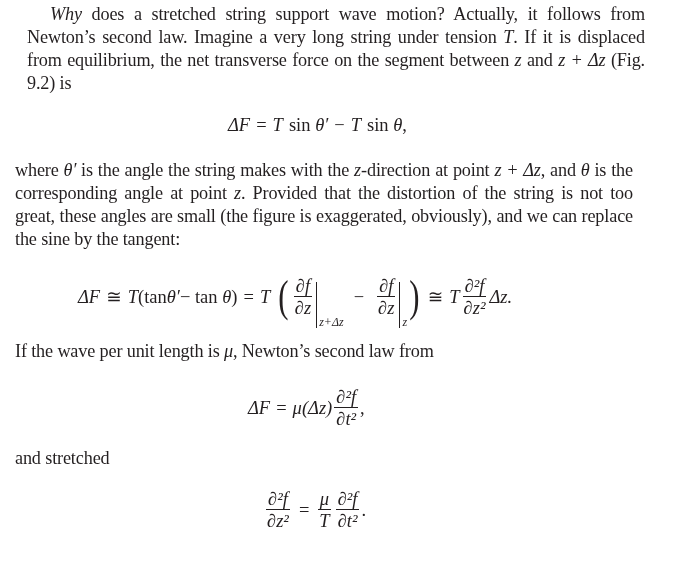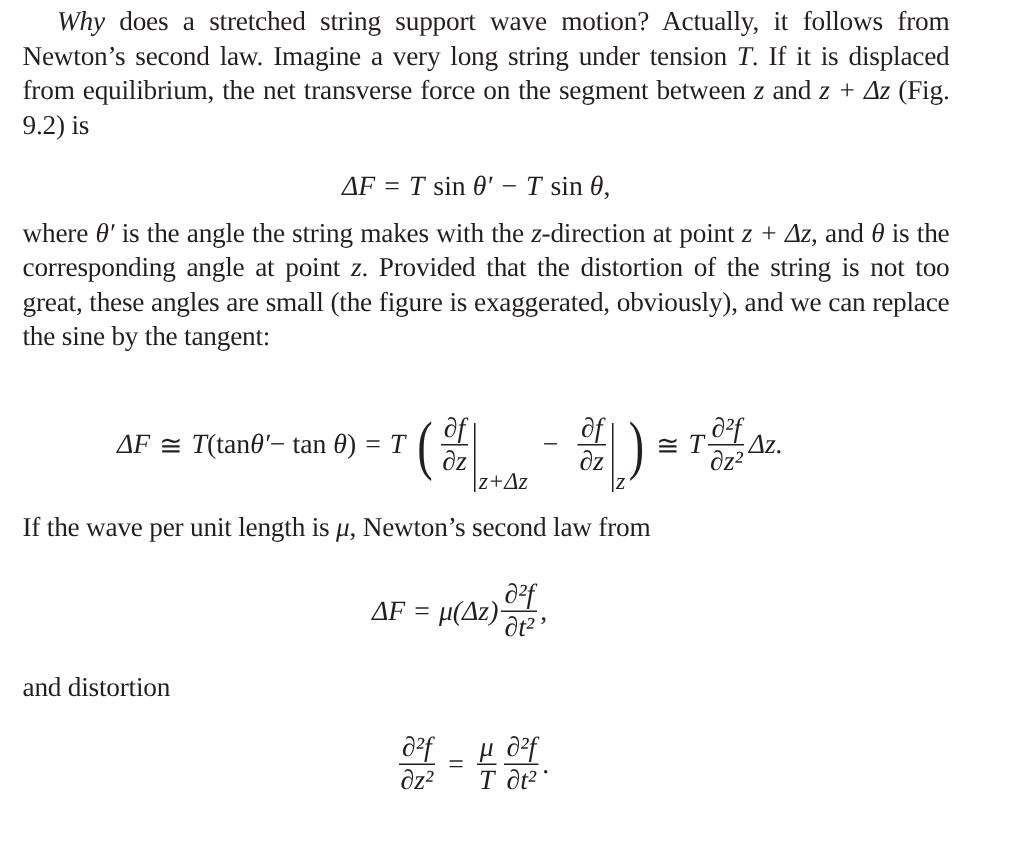--- a/index.html
+++ b/index.html
@@ -25,41 +25,41 @@
     vertical-align: middle; margin: 0 2px;
   }
   .frac .num { padding: 0 2px; line-height: 20px; border-bottom: 1px solid #231f20; }
   .frac .den { padding: 0 2px; line-height: 22px; }
   .sp { display: inline-block; width: 6px; }
   .sp2 { display: inline-block; width: 10px; }
   .bigparen { font-size: 44px; line-height: 44px; font-weight: 100; transform: scaleX(0.7); display: inline-block; }
   .evalbar {
     display: inline-flex; align-items: flex-end; height: 46px;
     border-left: 1px solid #231f20; margin-left: 1px; padding-left: 2px;
-    font-size: 16px; font-style: italic; line-height: 12px; position: relative; top: 8px;
+    font-size: 12px; font-style: italic; line-height: 12px; position: relative; top: 8px;
   }
 </style>
 </head>
 <body>
 
-<div class="para indent" style="top:3px;">
+<div class="para indent" style="top:3px;margin-left:12px;">
   <i>Why</i><span> does a stretched string support wave motion? Actually, it follows from Newton’s second law. Imagine a very long string under tension </span><i>T</i><span>. If it is displaced from equilibrium, the net transverse force on the segment between </span><i>z</i><span> and </span><i>z + Δz</i><span> (Fig. 9.2) is</span>
 </div>
 
 <div class="eq" style="left:228px; top:115px;">
   <i>ΔF</i><span class="sp"></span>
   <span>=</span><span class="sp"></span>
   <i>T</i><span class="sp"></span>
   <span>sin</span>&nbsp;<i>θ′</i><span class="sp"></span>
   <span>−</span><span class="sp"></span>
   <i>T</i><span class="sp"></span>
   <span>sin</span>&nbsp;<i>θ</i><span>,</span>
 </div>
 
-<div class="para" style="top:144px;">
+<div class="para" style="top:159px;">
   <span>where </span><i>θ′</i><span> is the angle the string makes with the </span><i>z</i><span>-direction at point </span><i>z + Δz</i><span>, and </span><i>θ</i><span> is the corresponding angle at point </span><i>z</i><span>. Provided that the distortion of the string is not too great, these angles are small (the figure is exaggerated, obviously), and we can replace the sine by the tangent:</span>
 </div>
 
 <div class="eq" style="left:78px; top:272px; height:50px;">
   <i>ΔF</i><span class="sp"></span>
   <span>≅</span><span class="sp"></span>
   <i>T</i>
   <span>(tan </span><i>θ′</i><span> − tan </span>&nbsp;<i>θ</i><span>)</span><span class="sp"></span>
   <span>=</span><span class="sp"></span>
   <i>T</i><span class="sp"></span>
@@ -97,21 +97,21 @@
   <span>=</span>
     <span class="sp"></span>
   <i>μ(Δz)</i>
   <span class="frac">
     <i class="num">∂²f</i>
     <i class="den">∂t²</i>
   </span>
   <span>,</span>
 </div>
 
-<div class="para" style="top:447px;">and distortion</div>
+<div class="para" style="top:447px;">and stretched</div>
 
 <div class="eq" style="left:263px; top:487px; height:46px;">
   <span class="frac">
     <i class="num">∂²f</i>
     <i class="den">∂z²</i>
   </span>
   <span class="sp"></span>
   <span>=</span>
   <span class="sp"></span>
   <span class="frac">

